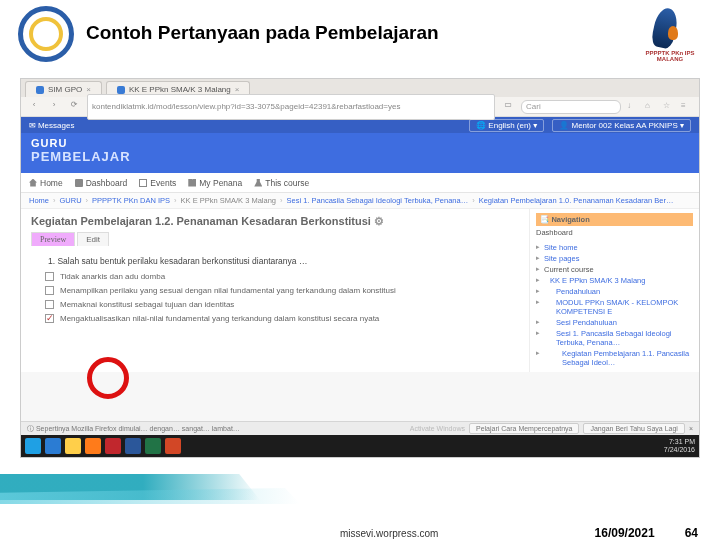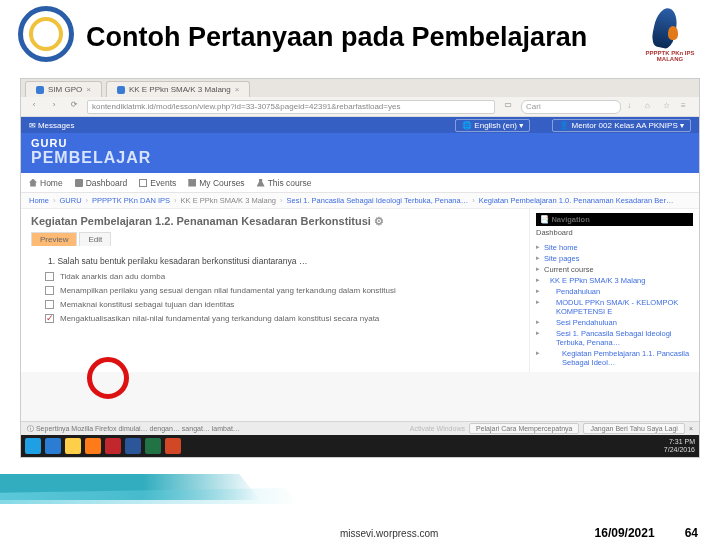--- a/index.html
+++ b/index.html
@@ -3,72 +3,72 @@
 <meta charset="utf-8">
 <style>
   * { margin:0; padding:0; box-sizing:border-box; font-family: Arial, sans-serif; }
   body { background:#fff; width:720px; height:540px; position:relative; overflow:hidden; }
 
   .slide { width:720px; height:540px; position:relative; }
 
   
   .logo-left { position:absolute; top:6px; left:18px; width:56px; height:56px; }
   .logo-right{ position:absolute; top:6px; right:22px; width:56px; height:56px; }
-  .slide-title { position:absolute; top:22px; left:86px; font-size:27px; font-weight:600; color:#000; }
+  .slide-title { position:absolute; top:22px; left:86px; font-size:19px; font-weight:600; color:#000; }
 
   
   .shot { position:absolute; top:78px; left:20px; width:680px; height:380px; border:1px solid #ccc; background:#f7f7f7; font-size:8px; color:#555; }
 
   
   .tabs { height:18px; background:#e8e5e1; display:flex; align-items:flex-end; }
   .tab { height:16px; padding:2px 10px; background:#f2efeb; border:1px solid #c9c6c2; border-bottom:none; border-radius:3px 3px 0 0; margin-left:4px; display:flex; align-items:center; gap:4px; }
   .tab .fav { width:8px; height:8px; border-radius:2px; background:#3a7bd5; }
   .tab .close { color:#999; }
   .addrbar { height:20px; background:#f5f3f0; display:flex; align-items:center; padding:0 6px; gap:6px; border-bottom:1px solid #ddd;}
   .navbtn { width:14px; height:14px; color:#888; text-align:center; }
-  .addr-input { flex:1; height:14px; background:#fff; border:1px solid #d0d0d0; border-radius:2px; padding:0 4px; color:#888; display:flex; align-items:center; }
+  .addr-input { flex:1; height:14px; background:#fff; border:1px solid #d0d0d0; border-radius:2px; padding:12px 4px; color:#888; display:flex; align-items:center; }
   .search-input { width:100px; height:14px; background:#fff; border:1px solid #d0d0d0; border-radius:6px; padding:0 4px; color:#999; display:flex; align-items:center; }
   .toolicon { width:12px; height:12px; color:#aaa; }
 
   
   .lms { background:#fff; }
   .topbar { background:#365fc4; color:#fff; height:16px; display:flex; align-items:center; padding:0 8px; font-size:8px; }
   .topbar .spacer{flex:1;}
-  .topbar .pill{ padding:1px 6px; border-radius:2px; border:1px solid rgba(255,255,255,.4); margin-left:22px; }
+  .topbar .pill{ padding:1px 6px; border-radius:2px; border:1px solid rgba(255,255,255,.4); margin-left:8px; }
   .banner { background:#3e6de0; color:#fff; height:40px; padding:4px 10px; }
   .banner .l1{ font-size:11px; font-weight:700; letter-spacing:1px;}
-  .banner .l2{ font-size:16px; font-weight:800; letter-spacing:1px; color:#d7e3ff;}
+  .banner .l2{ font-size:13px; font-weight:800; letter-spacing:1px; color:#d7e3ff;}
   .navbar { background:#fff; border-bottom:1px solid #e5e5e5; height:20px; display:flex; align-items:center; padding:0 8px; gap:12px; font-size:8.5px; color:#555;}
   .navbar span{ display:flex; align-items:center; gap:3px;}
   .glyph { width:8px; height:8px; display:inline-block; background:#888; }
   .glyph.home{ clip-path: polygon(50% 0,100% 50%,85% 50%,85% 100%,15% 100%,15% 50%,0 50%);}
   .glyph.dash{ background:#888; border-radius:1px;}
   .glyph.cal { border:1px solid #888; background:none;}
   .glyph.book{ background:#888; clip-path: polygon(0 0,45% 0,50% 15%,55% 0,100% 0,100% 100%,0 100%);}
   .glyph.person{ background:#888; clip-path: polygon(30% 0,70% 0,70% 40%,100% 100%,0 100%,30% 40%);}
 
   .crumbs { background:#fbfbfb; border-bottom:1px solid #eee; padding:3px 8px; font-size:7.5px; color:#3e6de0; display:flex; gap:4px; flex-wrap:wrap; align-items:center;}
   .crumbs .sep{ color:#bbb; }
   .crumbs .muted{ color:#888;}
 
   .content { display:flex; }
   .main { flex:1; padding:6px 10px; }
   .main h2 { font-size:11px; color:#666; font-weight:600; margin-bottom:4px;}
   .tabset { display:flex; gap:2px; margin-top:4px;}
   .tabset .t{ padding:2px 8px; border:1px solid #ddd; border-bottom:none; background:#f6f6f6; font-size:8px; color:#666;}
-  .tabset .t.active{ background:#fdba74; }
+  .tabset .t.active{ background:#f0abfc;font-family:Liberation Serif, serif; }
   .qtext { margin-top:10px; font-size:8.5px; color:#444;margin-left:17px;}
   .opts { margin:6px 0 0 14px; }
   .opt { display:flex; gap:6px; align-items:flex-start; margin:5px 0; font-size:8px; color:#666; }
   .opt .box { width:9px; height:9px; border:1px solid #999; background:#fff; flex:0 0 9px; position:relative;}
   .opt .box.checked::after{ content:"✓"; position:absolute; top:-2px; left:0; font-size:9px; color:#b33;}
   .ring { position:absolute; width:42px; height:42px; border:5px solid #d11; border-radius:50%; left:66px; top:278px; pointer-events:none; }
 
   .side { width:170px; border-left:1px solid #eee; padding:4px 6px; font-size:7.5px; color:#3e6de0;}
-  .side .hdr{ background:#000000; color:#666; padding:2px 4px; font-weight:700;}
+  .side .hdr{ background:#fdba74; color:#666; padding:2px 4px; font-weight:700;}
   .side ul{ list-style:none; margin-top:3px;}
   .side li{ padding:1px 0 1px 8px; position:relative;}
   .side li::before{ content:"▸"; position:absolute; left:0; color:#999; font-size:7px;}
   .side .current>span{ color:#555;}
 
   .statusbar { position:absolute; bottom:22px; left:0; right:0; height:14px; background:#ececec; border-top:1px solid #d5d5d5; display:flex; align-items:center; font-size:7px; color:#777; padding:0 6px;}
   .statusbar .spacer{flex:1;}
   .statusbar .btn{ padding:1px 6px; border:1px solid #ccc; background:#f7f7f7; margin-left:4px; border-radius:2px;}
 
   .taskbar { position:absolute; bottom:0; left:0; right:0; height:22px; background:#1c1c1c; display:flex; align-items:center; padding:0 4px;}
@@ -160,21 +160,21 @@
         <span>
             <i class="glyph dash"></i>
             <span>Dashboard</span>
           </span>
         <span>
             <i class="glyph cal"></i>
             <span>Events</span>
           </span>
         <span>
             <i class="glyph book"></i>
-            <span>My Courses</span>
+            <span>My Penana</span>
           </span>
         <span>
             <i class="glyph person"></i>
             <span>This course</span>
           </span>
       </div>
       <div class="crumbs">
         <span>Home</span>
           <span class="sep">›</span>
         <span>GURU</span>

